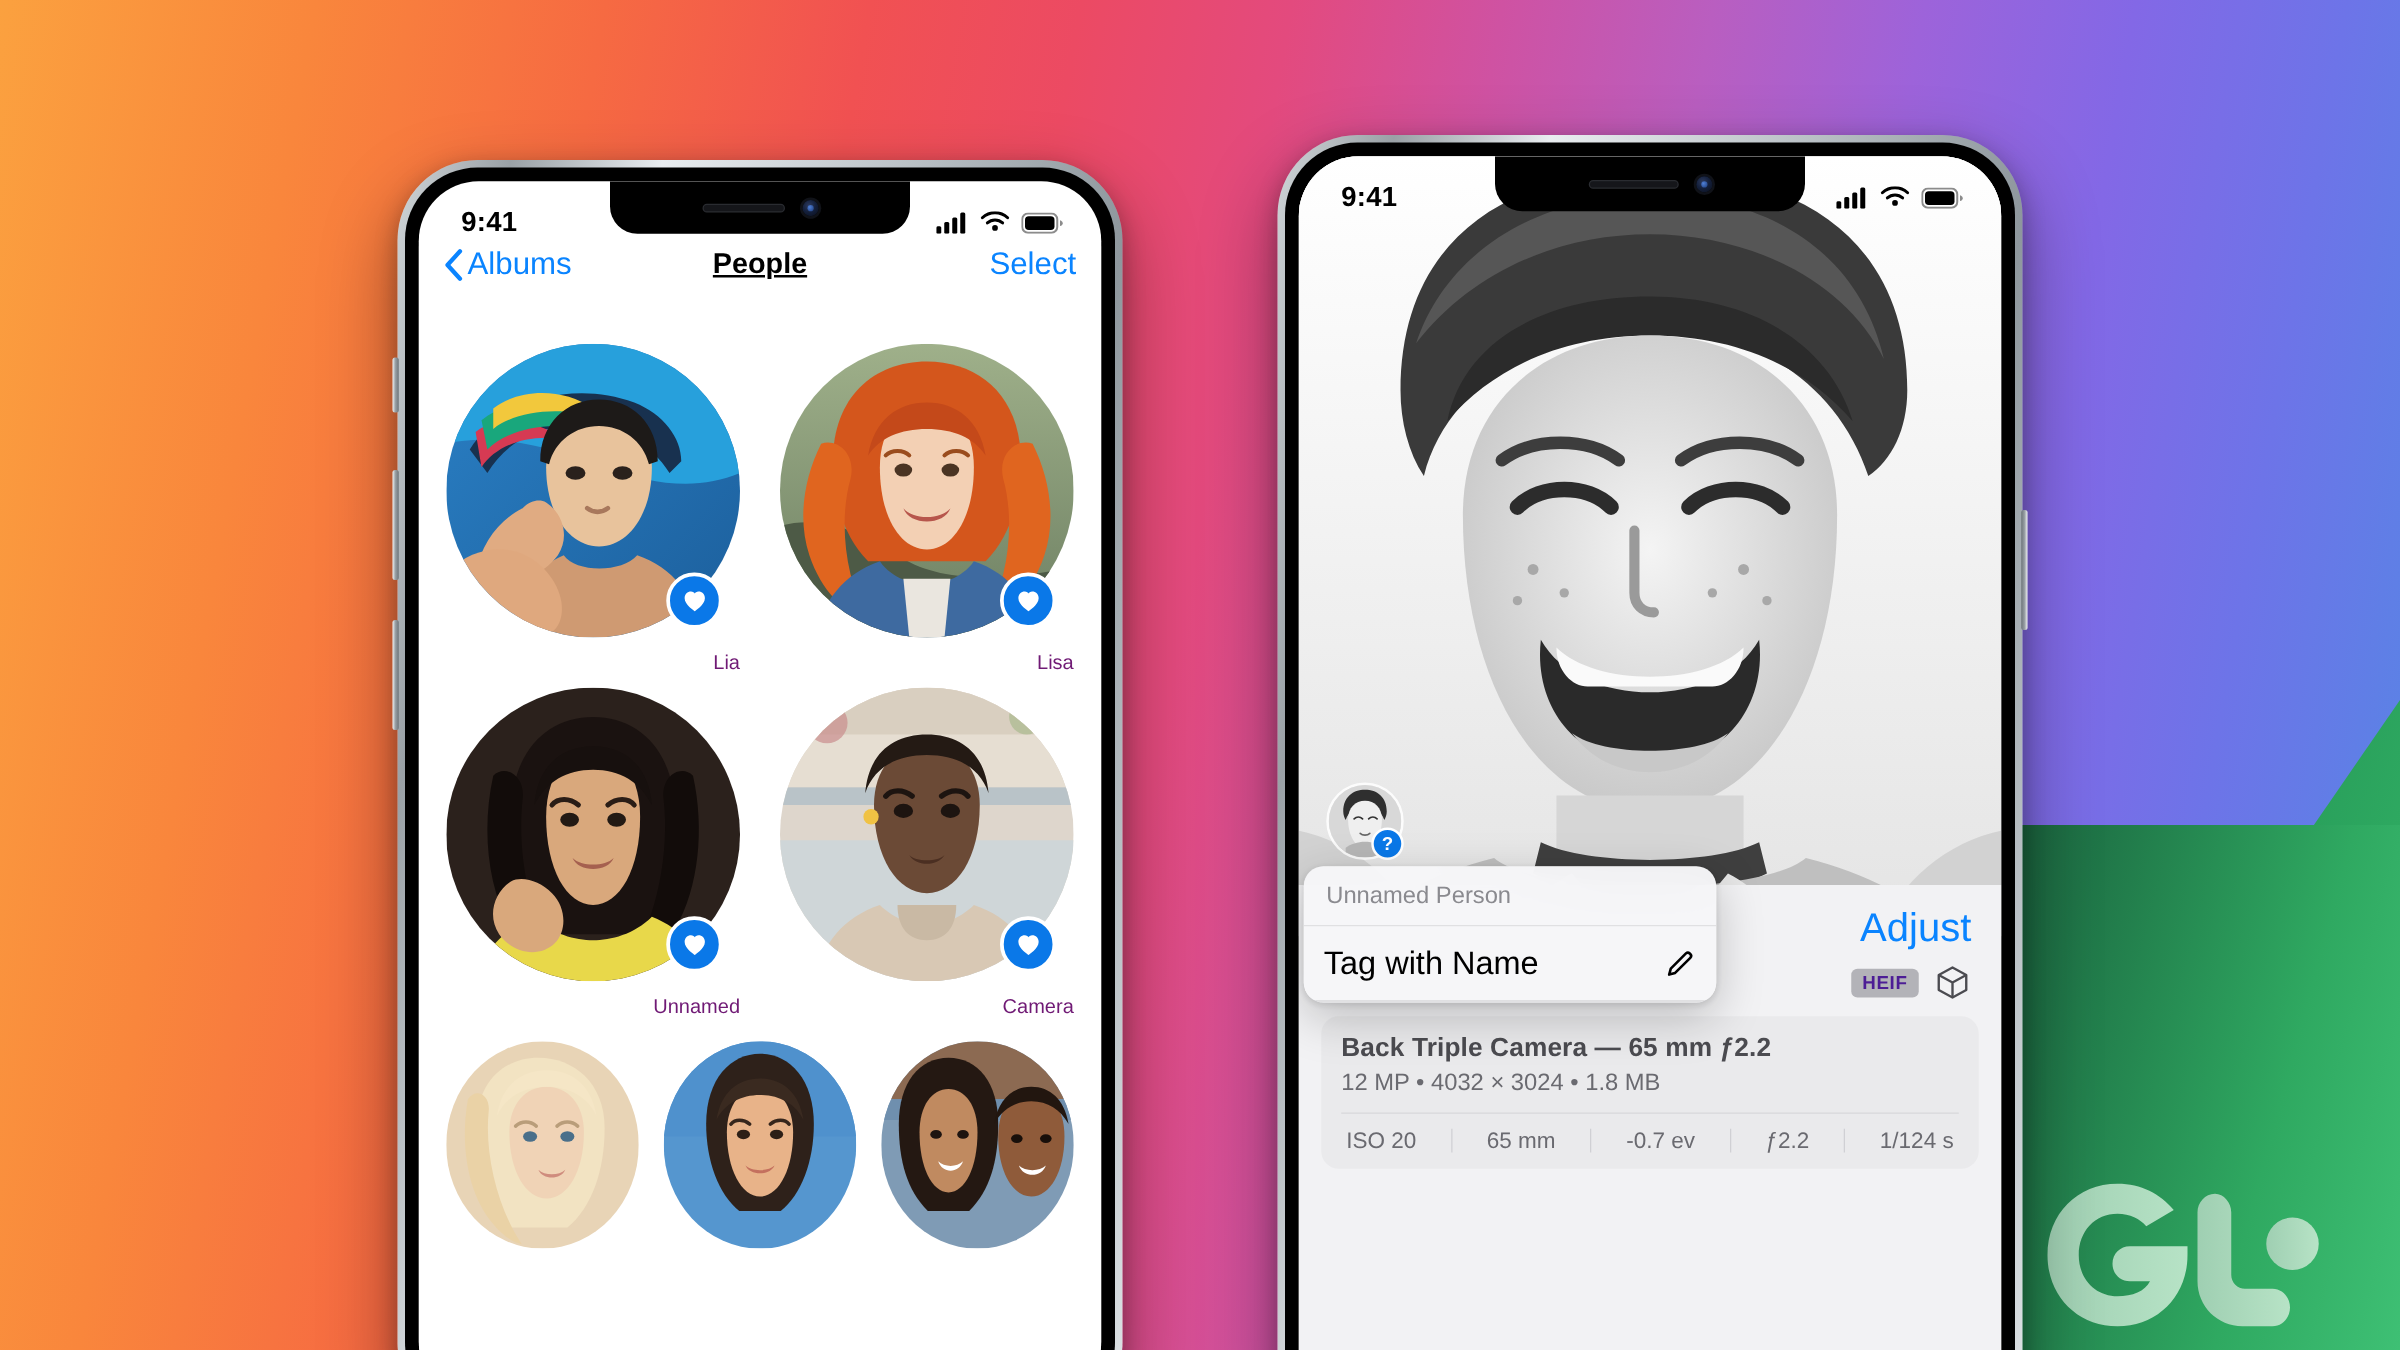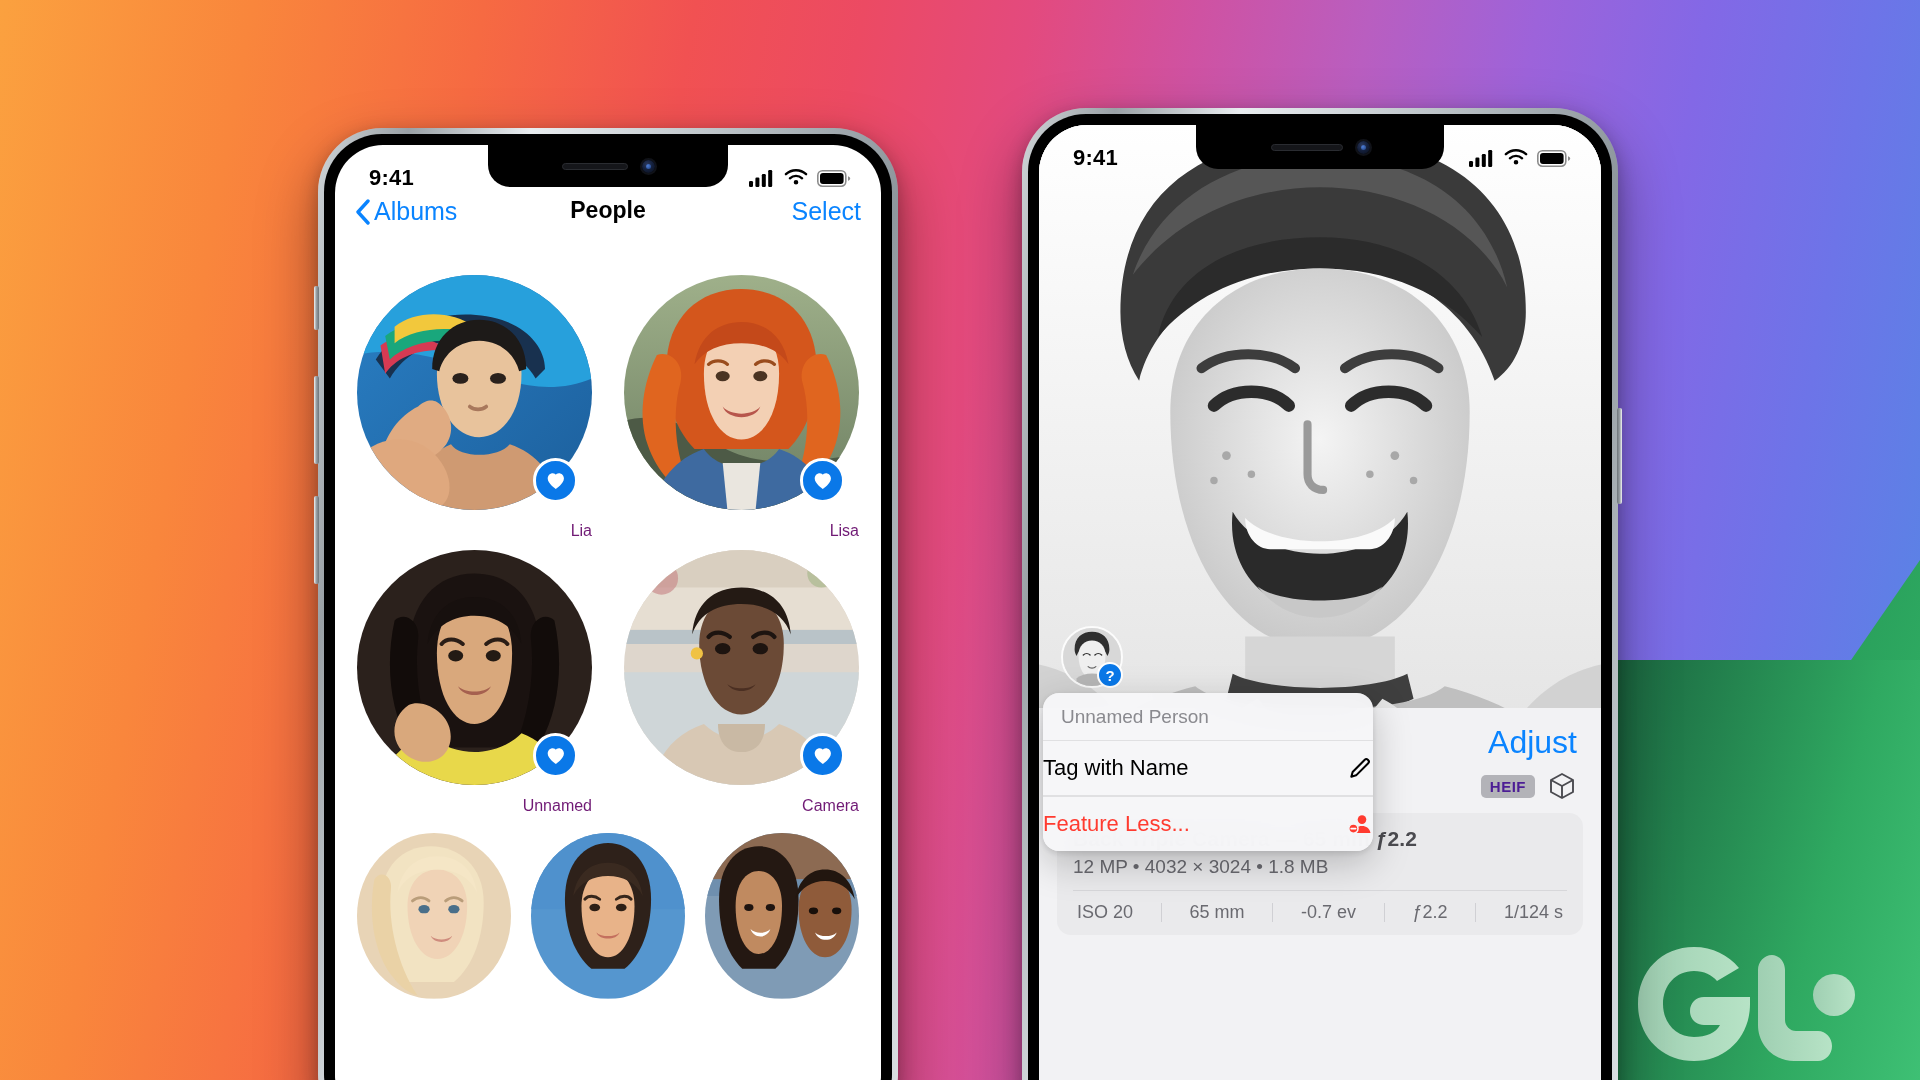--- a/index.html
+++ b/index.html
@@ -89,21 +89,21 @@
   }
   .sb-time{ font-size:22px; font-weight:700; letter-spacing:.2px; color:#000; }
   .sb-right{ display:flex; align-items:center; gap:9px; }
   
   .navbar{
     position:absolute; top:52px; left:0; right:0; height:56px;
     display:flex; align-items:flex-start; z-index:20; background:#fff;
     padding:0 20px;
   }
   .nav-back{ display:flex; align-items:center; color:#0a84ff; font-size:25px; cursor:pointer; gap:3px;}
-  .nav-title{ position:absolute; left:0; right:0; text-align:center; font-size:23px; font-weight:700; color:#000; pointer-events:none;}
+  .nav-title{ position:absolute; left:0; right:0; text-align:center; font-size:23px; font-weight:700; color:#000; pointer-events:none;text-decoration:underline;}
   .nav-select{ margin-left:auto; color:#0a84ff; font-size:25px; z-index:2;}
   .people-grid{
     position:absolute; top:108px; left:0; right:0; bottom:0;
     padding:22px 22px 0 22px;
     display:flex; flex-wrap:wrap; gap:0 32px; align-content:flex-start;
     background:#fff;
     overflow:hidden;
   }
   .person{ width:calc(50% - 16px); margin-bottom:10px; }
   .face-wrap{ position:relative; width:100%; padding-top:100%; }
@@ -159,21 +159,21 @@
     position:absolute; left:4px; top:56.5%;
     width:330px; background:rgba(246,246,248,.97);
     border-radius:16px; overflow:hidden; z-index:40;
     box-shadow:0 12px 38px rgba(0,0,0,.22), 0 2px 6px rgba(0,0,0,.12);
     backdrop-filter:blur(18px);
   }
   .ctx-header{ padding:13px 18px 12px 18px; font-size:19px; color:#8a8a8f; }
   .ctx-div{ height:1px; background:rgba(0,0,0,.09);}
   .ctx-item{
     display:flex; align-items:center; justify-content:space-between;
-    padding:14px 0; font-size:22px; color:#000; cursor:pointer;
+    padding:14px 16px; font-size:26px; color:#000; cursor:pointer;
   }
   .ctx-item.destructive{ color:#ff3b30; }
   .ctx-item svg{ width:26px; height:26px; flex:none;}
 </style>
 </head>
 <body>
 
 <div id="bg"></div>
 <div id="bg-green"></div>
 <div id="bg-green2"></div>
@@ -556,26 +556,17 @@
         <div class="ctx-header">Unnamed Person</div>
         <div class="ctx-div"></div>
         <div class="ctx-item">
           <span>Tag with Name</span>
           <svg viewBox="0 0 24 24">
             <path d="M4 20l1.2-4.4L16.4 4.4a2 2 0 012.8 0l.4.4a2 2 0 010 2.8L8.4 18.8z" fill="none" stroke="#000" stroke-width="1.9" stroke-linejoin="round"></path>
           </svg>
         </div>
         <div class="ctx-div"></div>
         <div class="ctx-div"></div>
-        <div class="ctx-item destructive">
-          <span>Feature Less...</span>
-          <svg viewBox="0 0 26 26">
-            <circle cx="15" cy="8.6" r="4.3" fill="#ff3b30"></circle>
-            <path d="M6.5 22c.8-4.6 4.2-7 8.5-7s7.7 2.4 8.5 7z" fill="#ff3b30"></path>
-            <circle cx="6.4" cy="17.6" r="4.6" fill="#ff3b30" stroke="#f6f6f8" stroke-width="1.6"></circle>
-            <path d="M4.2 17.6h4.4" stroke="#fff" stroke-width="1.8" stroke-linecap="round"></path>
-          </svg>
-        </div>
       </div>
 
     </div>
   </div>
 </div>
 
 </body></html>

